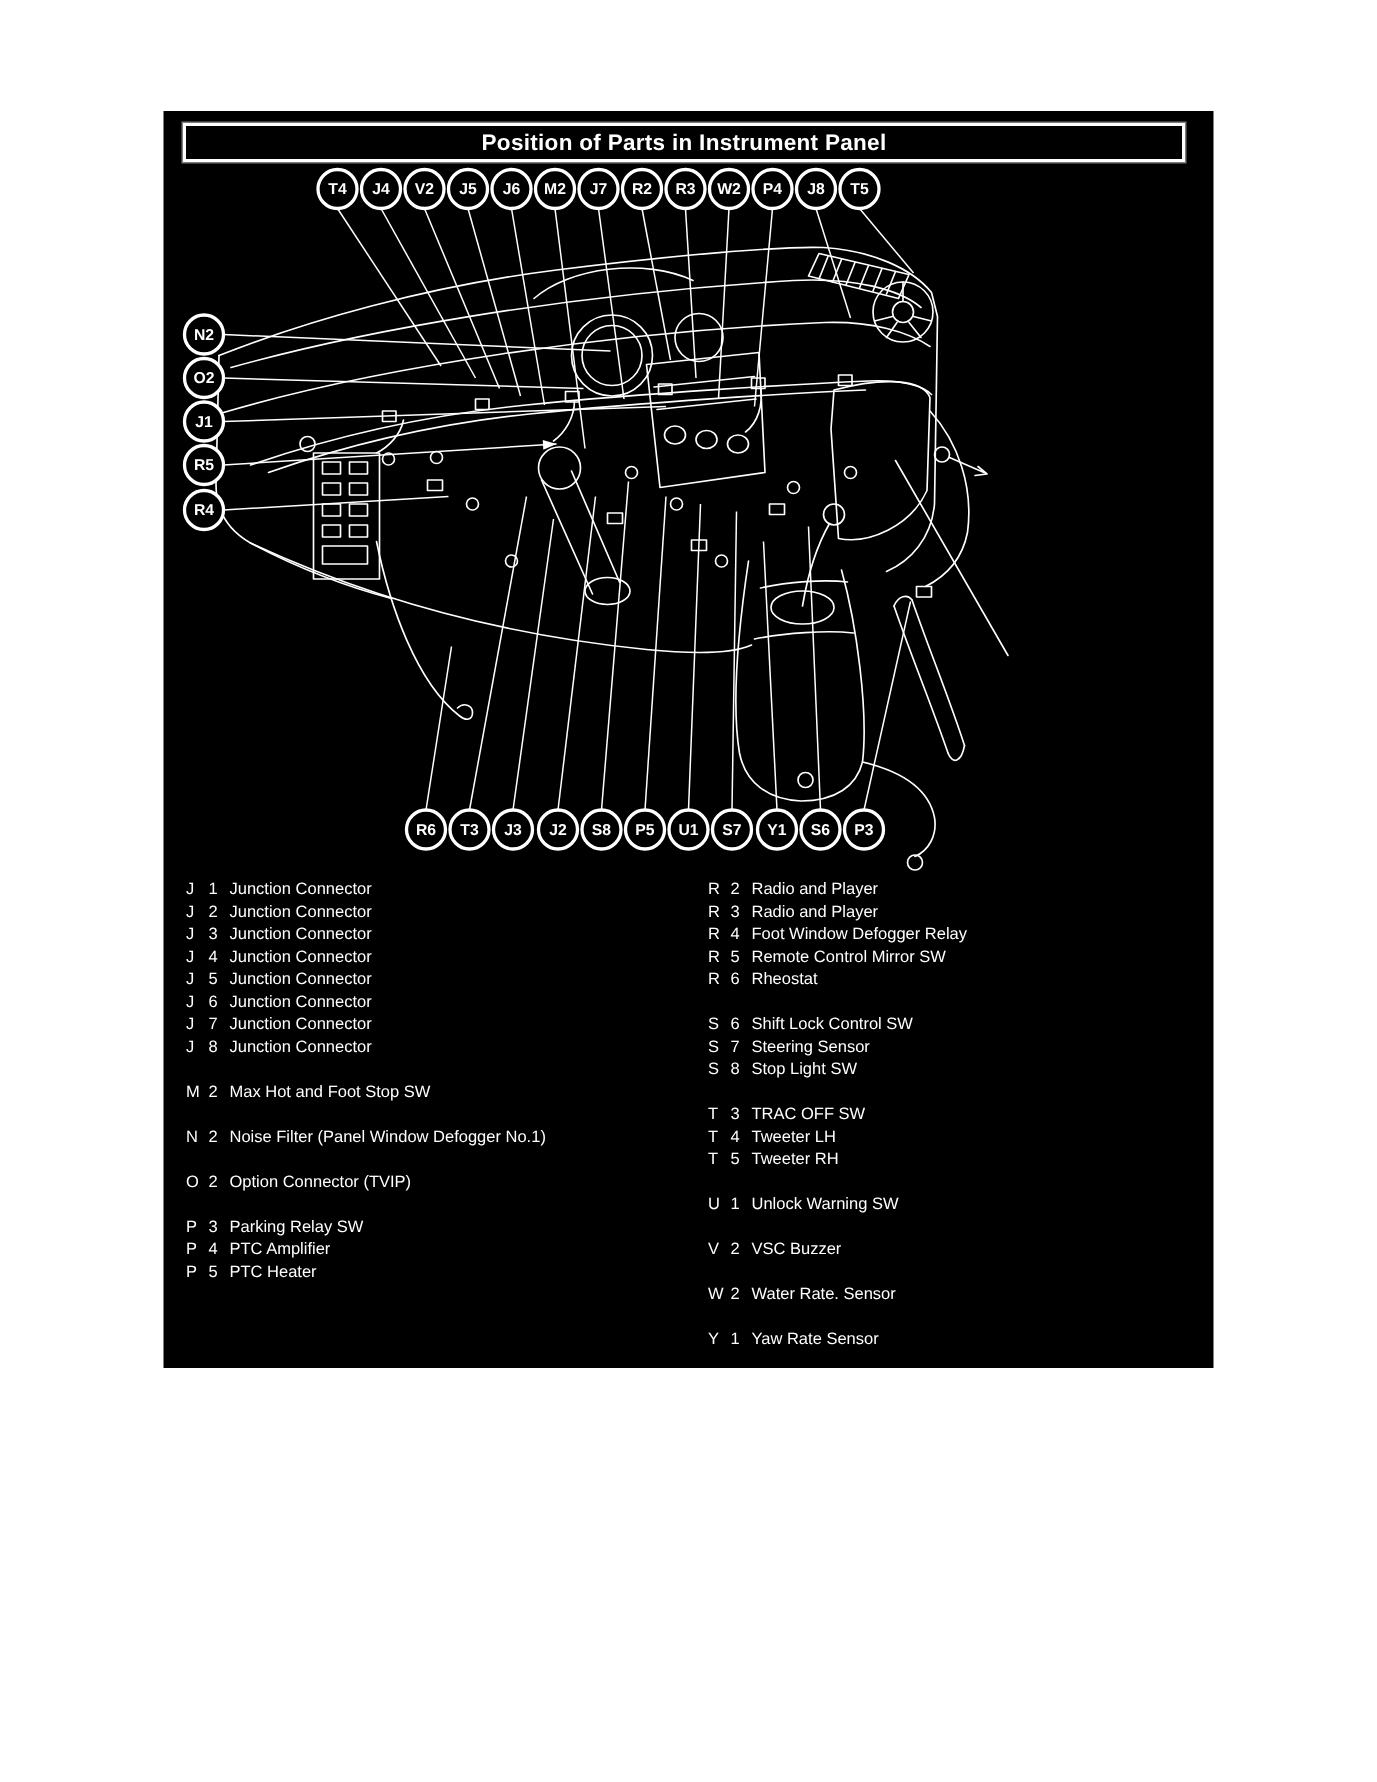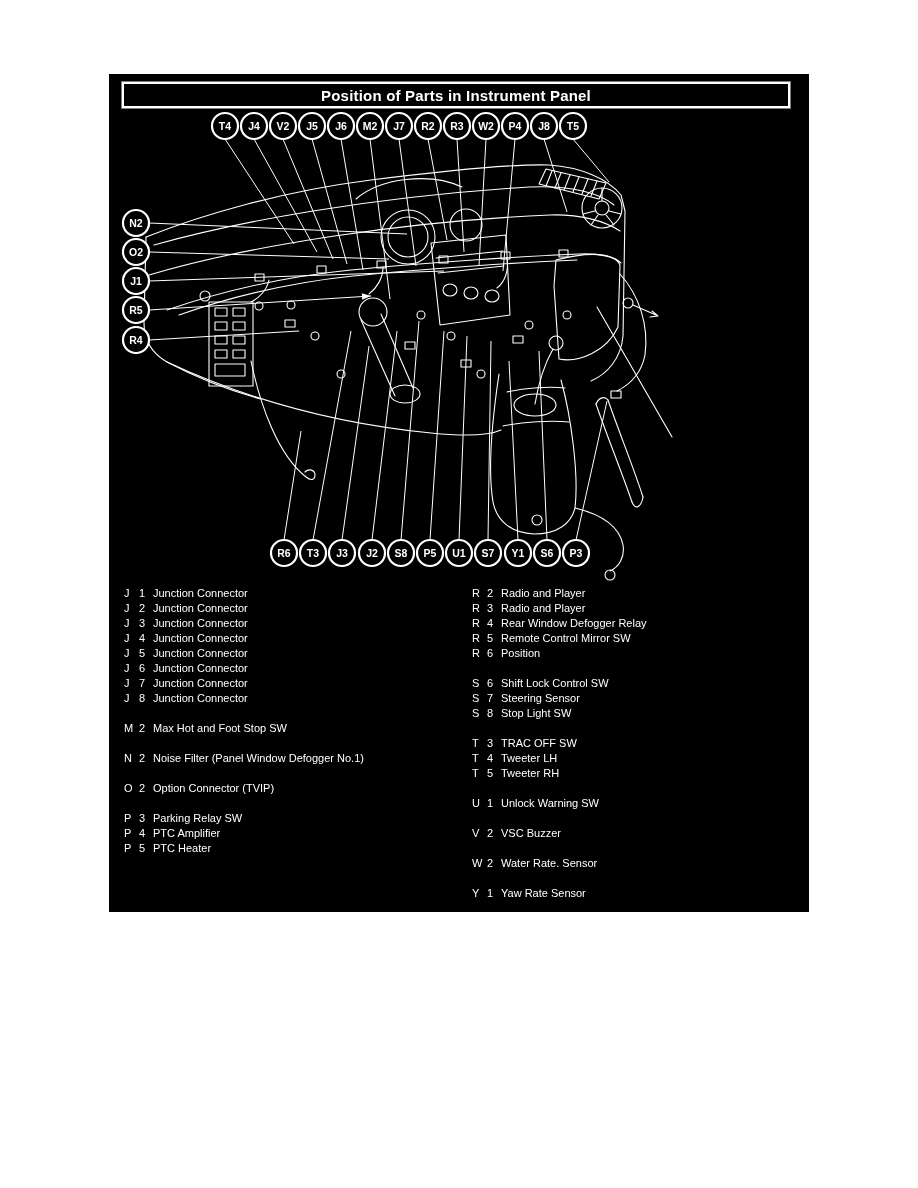--- a/index.html
+++ b/index.html
@@ -355,31 +355,31 @@
             <span class="legend-desc">Radio and Player</span>
           </div>
           <div class="legend-row">
             <span class="legend-letter">R</span>
             <span class="legend-num">3</span>
             <span class="legend-desc">Radio and Player</span>
           </div>
           <div class="legend-row">
             <span class="legend-letter">R</span>
             <span class="legend-num">4</span>
-            <span class="legend-desc">Rear Window Defogger Relay</span>
+            <span class="legend-desc">Foot Window Defogger Relay</span>
           </div>
           <div class="legend-row">
             <span class="legend-letter">R</span>
             <span class="legend-num">5</span>
             <span class="legend-desc">Remote Control Mirror SW</span>
           </div>
           <div class="legend-row">
             <span class="legend-letter">R</span>
             <span class="legend-num">6</span>
-            <span class="legend-desc">Position</span>
+            <span class="legend-desc">Rheostat</span>
           </div>
           <div class="legend-gap"></div>
           <div class="legend-row">
             <span class="legend-letter">S</span>
             <span class="legend-num">6</span>
             <span class="legend-desc">Shift Lock Control SW</span>
           </div>
           <div class="legend-row">
             <span class="legend-letter">S</span>
             <span class="legend-num">7</span>

